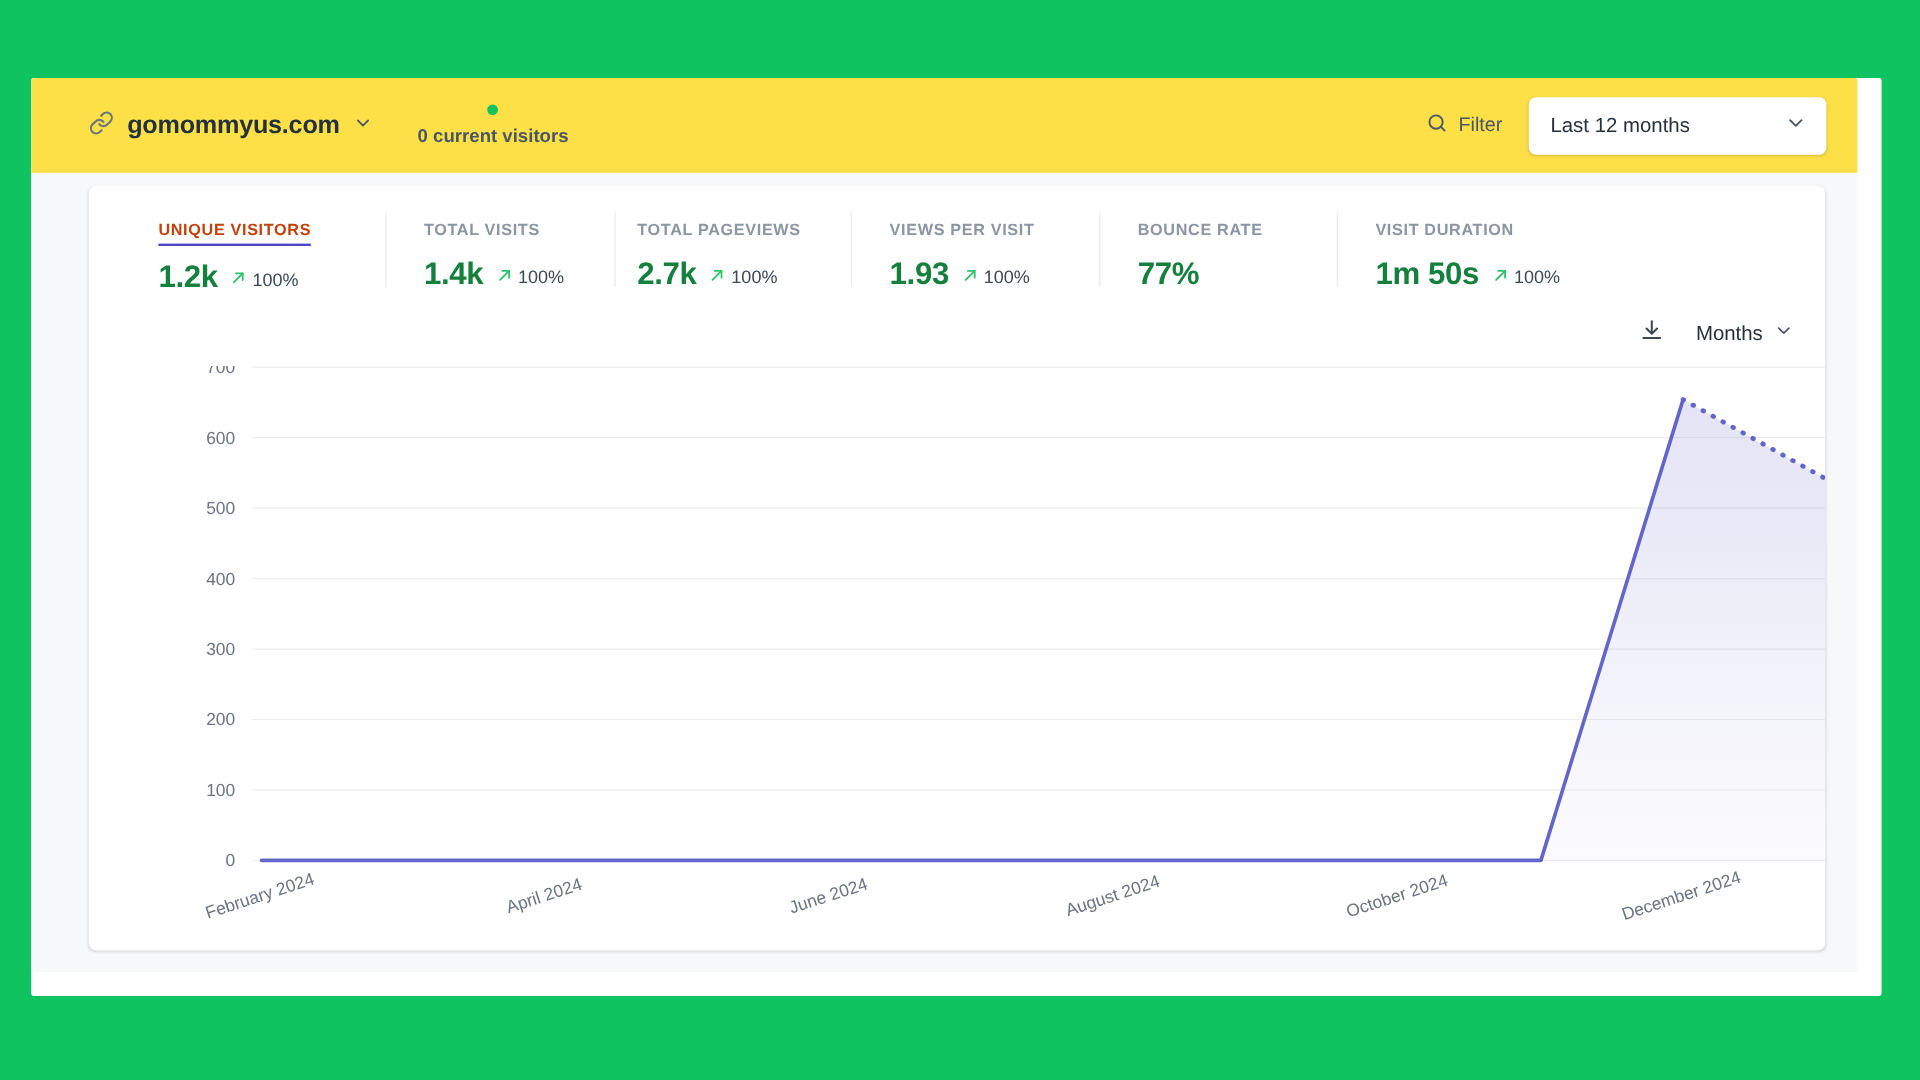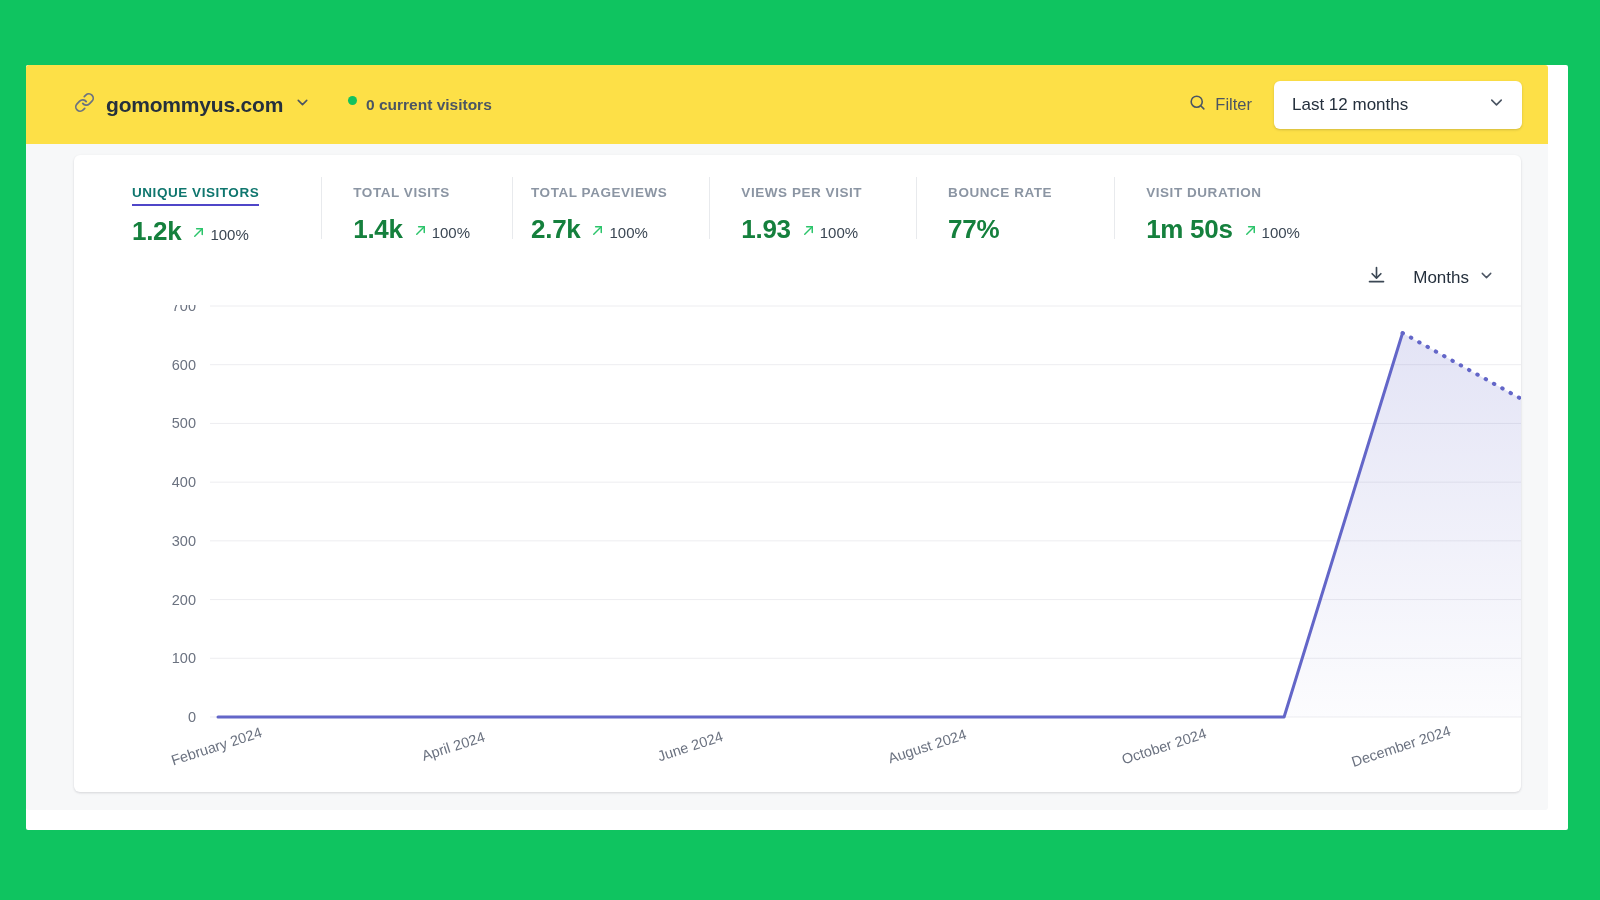--- a/index.html
+++ b/index.html
@@ -70,22 +70,23 @@
 
   .chev {
     display: block;
     color: #4b5563;
   }
 
   .visitors-block {
     position: absolute;
     left: 322px;
     display: flex;
-    align-items: flex-start;
+    align-items: center;
     gap: 9px;
+    flex-direction: column;
   }
 
   .live-dot {
     width: 9px; height: 9px;
     border-radius: 50%;
     background: #12c25e;
     display: block;
   }
 
   .visitors-text {
@@ -170,21 +171,21 @@
   .metric-label {
     font-size: 13.5px;
     font-weight: bold;
     letter-spacing: 0.55px;
     color: #8b95a3;
     display: inline-block;
     padding-bottom: 4px;
   }
 
   .metric.active .metric-label {
-    color: #0f766e;
+    color: #c2410c;
     border-bottom: 2px solid #4f46c8;
   }
 
   .metric-row {
     margin-top: 10px;
     display: flex;
     align-items: baseline;
     gap: 10px;
   }
 

